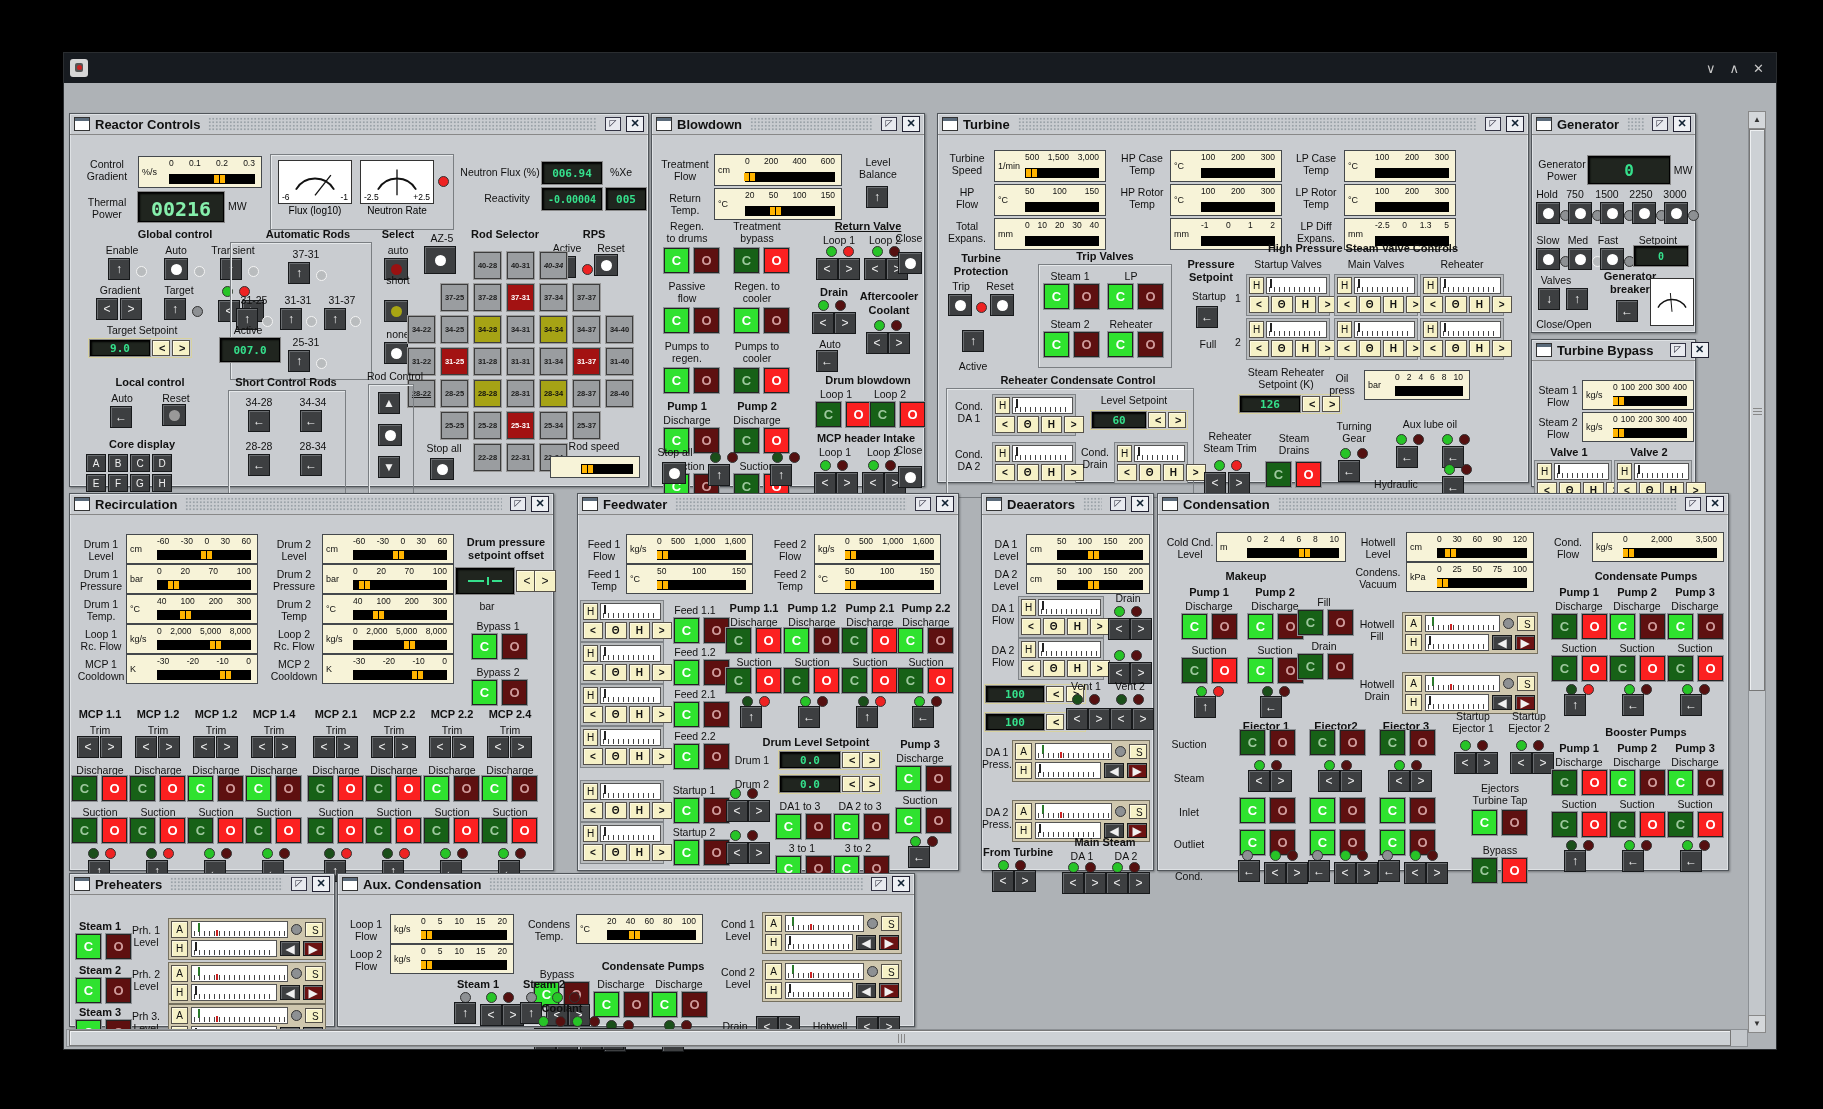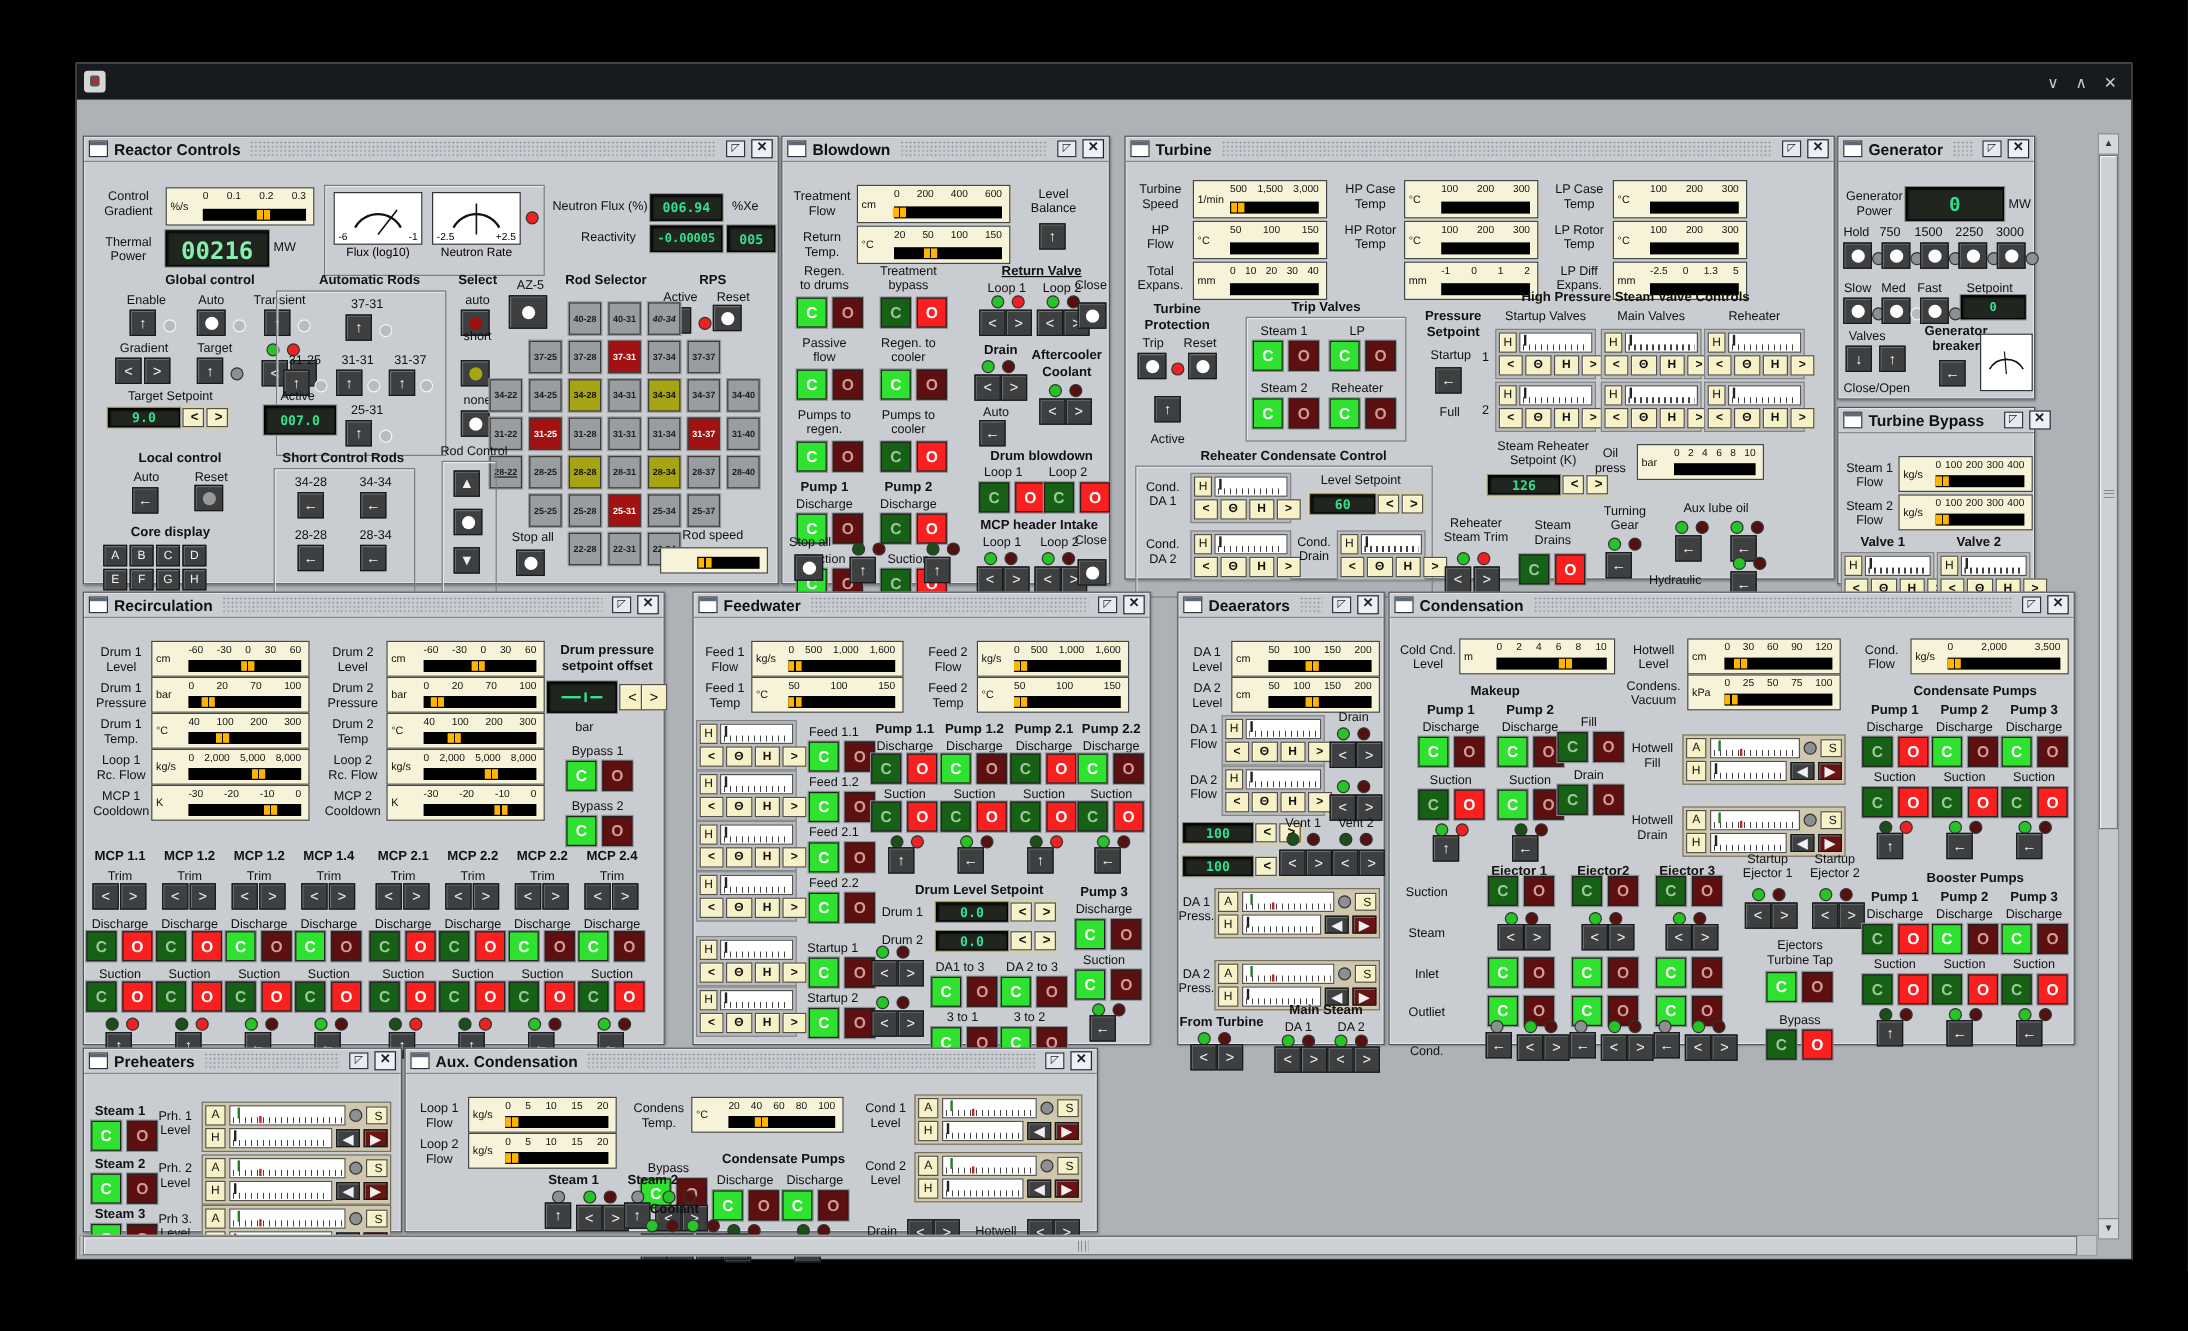--- a/index.html
+++ b/index.html
@@ -141,21 +141,21 @@
             <div class="leds" style="left: 368px; top: 42px;">
               <span class="led R"></span>
             </div>
             <div class="lbl ctr" style="left: 390px; top: 32px; width: 80px;">Neutron Flux (%)</div>
             <div class="digi" style="left: 472px; top: 28px; width: 58px; height: 20px; font-size: 11px;">
               <span>006.94</span>
             </div>
             <div class="lbl" style="left: 540px; top: 32px;">%Xe</div>
             <div class="lbl ctr" style="left: 404px; top: 58px; width: 66px;">Reactivity</div>
             <div class="digi" style="left: 472px; top: 54px; width: 58px; height: 20px; font-size: 10px;">
-              <span>-0.00005</span>
+              <span>-0.00004</span>
             </div>
             <div class="digi" style="left: 536px; top: 54px; width: 38px; height: 20px; font-size: 11px;">
               <span>005</span>
             </div>
             <div class="lbl b ctr" style="left: 30px; top: 94px; width: 150px;">Global control</div>
             <div class="lbl ctr" style="left: 30px; top: 110px; width: 44px;">Enable</div>
             <div class="lbl ctr" style="left: 88px; top: 110px; width: 36px;">Auto</div>
             <div class="lbl ctr" style="left: 132px; top: 110px; width: 62px;">Transient</div>
             <button class="dbtn" style="left: 38px; top: 124px;">↑</button>
             <div class="leds" style="left: 66px; top: 132px;">

